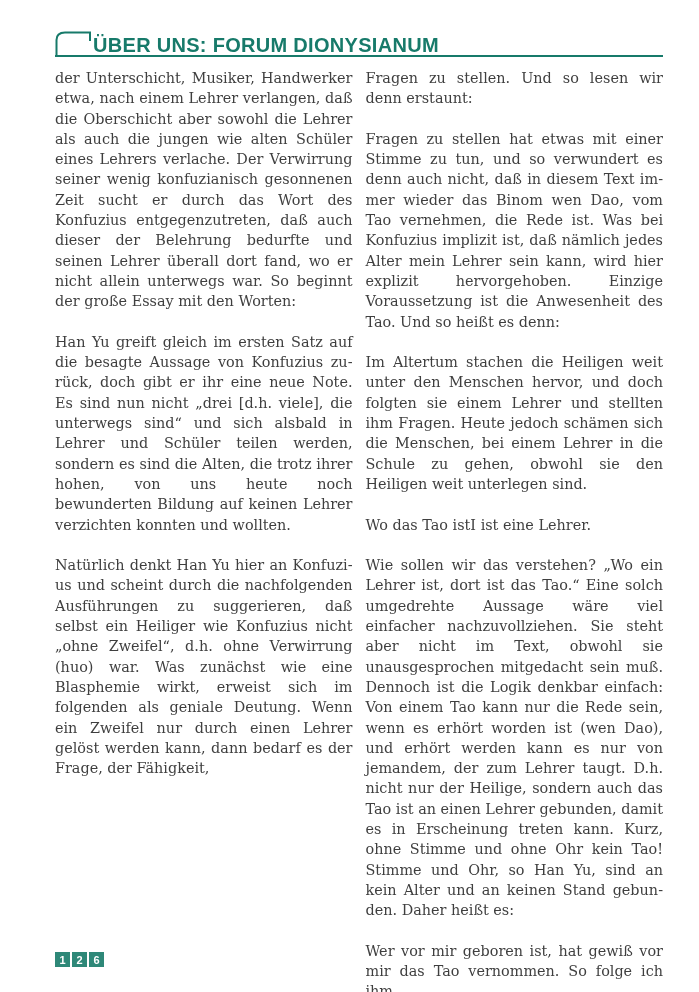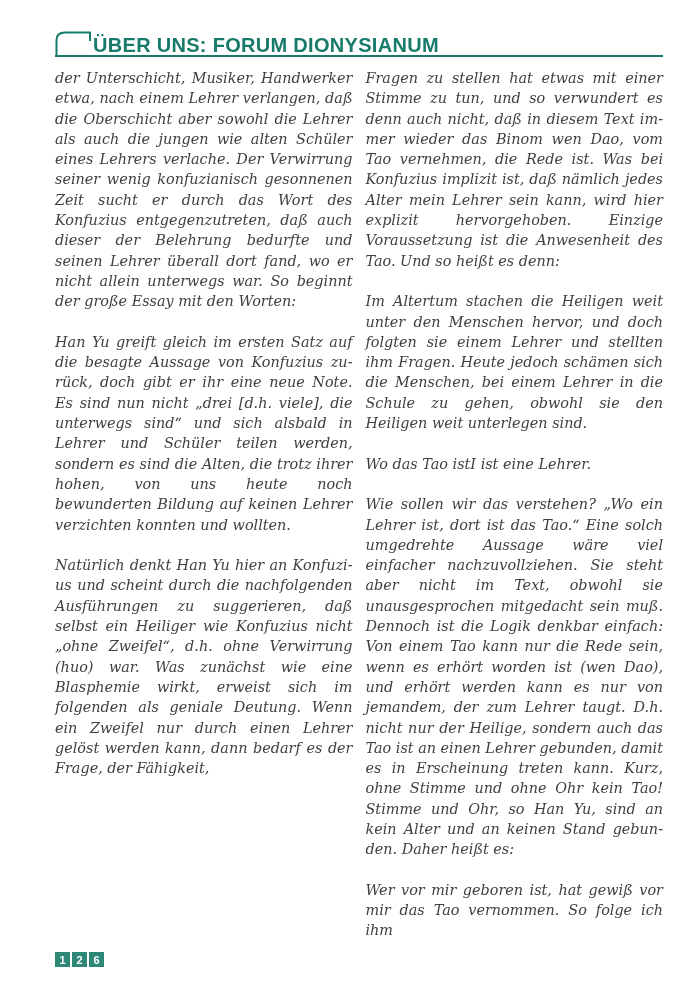--- a/index.html
+++ b/index.html
@@ -35,21 +35,20 @@
     margin-top:10px;
   }
   .col { flex:1; min-width:0; }
   .col p {
     margin:0 0 20.3px 0;
     text-align:justify;
     font-size:14.4px;
     line-height:20.3px;
     color:#3f3f3f;
     hyphens:manual;
-    font-style:italic;
     -webkit-hyphens:manual;
   }
   .col p:last-child { margin-bottom:0; }
 
   
   .pagenum {
     position:absolute; left:55px; top:952px;
     display:flex; gap:2px;
   }
   .pagenum .box {
@@ -72,20 +71,21 @@
   <div class="header-rule"></div>
 </header>
 
 <main class="columns">
   <div class="col">
       <p>der Unterschicht, Musiker, Handwerker etwa, nach einem Lehrer verlangen, daß die Oberschicht aber sowohl die Lehrer als auch die jungen wie alten Schüler eines Lehrers verlache. Der Verwirrung seiner wenig konfuzianisch gesonnenen Zeit sucht er durch das Wort des Konfuzi­us entgegenzutreten, daß auch dieser der Belehrung bedurfte und seinen Lehrer überall dort fand, wo er nicht allein un­terwegs war. So beginnt der große Essay mit den Worten:</p>
       <p>Han Yu greift gleich im ersten Satz auf die besagte Aussage von Konfuzius zu­rück, doch gibt er ihr eine neue Note. Es sind nun nicht „drei [d.h. viele], die un­terwegs sind“ und sich alsbald in Lehrer und Schüler teilen werden, sondern es sind die Alten, die trotz ihrer hohen, von uns heute noch bewunderten Bildung auf keinen Lehrer verzichten konnten und wollten.</p>
       <p>Natürlich denkt Han Yu hier an Konfuzi­us und scheint durch die nachfolgenden Ausführungen zu suggerieren, daß selbst ein Heiliger wie Konfuzius nicht „ohne Zweifel“, d.h. ohne Verwirrung (huo) war. Was zunächst wie eine Blasphe­mie wirkt, erweist sich im folgenden als geniale Deutung. Wenn ein Zweifel nur durch einen Lehrer gelöst werden kann, dann bedarf es der Frage, der Fähigkeit,</p>
     </div>
   <div class="col">
+      <p>Fragen zu stellen. Und so lesen wir denn erstaunt:</p>
       <p>Fragen zu stellen hat etwas mit einer Stimme zu tun, und so verwundert es denn auch nicht, daß in diesem Text im­mer wieder das Binom wen Dao, vom Tao vernehmen, die Rede ist. Was bei Konfu­zius implizit ist, daß nämlich jedes Alter mein Lehrer sein kann, wird hier explizit hervorgehoben. Einzige Voraussetzung ist die Anwesenheit des Tao. Und so heißt es denn:</p>
       <p>Im Altertum stachen die Heiligen weit unter den Menschen hervor, und doch folgten sie einem Lehrer und stellten ihm Fragen. Heute jedoch schämen sich die Menschen, bei einem Lehrer in die Schu­le zu gehen, obwohl sie den Heiligen weit unterlegen sind.</p>
       <p>Wo das Tao istI ist eine Lehrer.</p>
       <p>Wie sollen wir das verstehen? „Wo ein Lehrer ist, dort ist das Tao.“ Eine solch umgedrehte Aussage wäre viel einfacher nachzuvollziehen. Sie steht aber nicht im Text, obwohl sie unausgesprochen mit­gedacht sein muß. Dennoch ist die Logik denkbar einfach: Von einem Tao kann nur die Rede sein, wenn es erhört worden ist (wen Dao), und erhört werden kann es nur von jemandem, der zum Lehrer taugt. D.h. nicht nur der Heilige, sondern auch das Tao ist an einen Lehrer gebun­den, damit es in Erscheinung treten kann. Kurz, ohne Stimme und ohne Ohr kein Tao! Stimme und Ohr, so Han Yu, sind an kein Alter und an keinen Stand gebun­den. Daher heißt es:</p>
       <p>Wer vor mir geboren ist, hat gewiß vor mir das Tao vernommen. So folge ich ihm</p>
     </div>
 </main>
 
 <footer class="pagenum">
     <span class="box">1</span>

